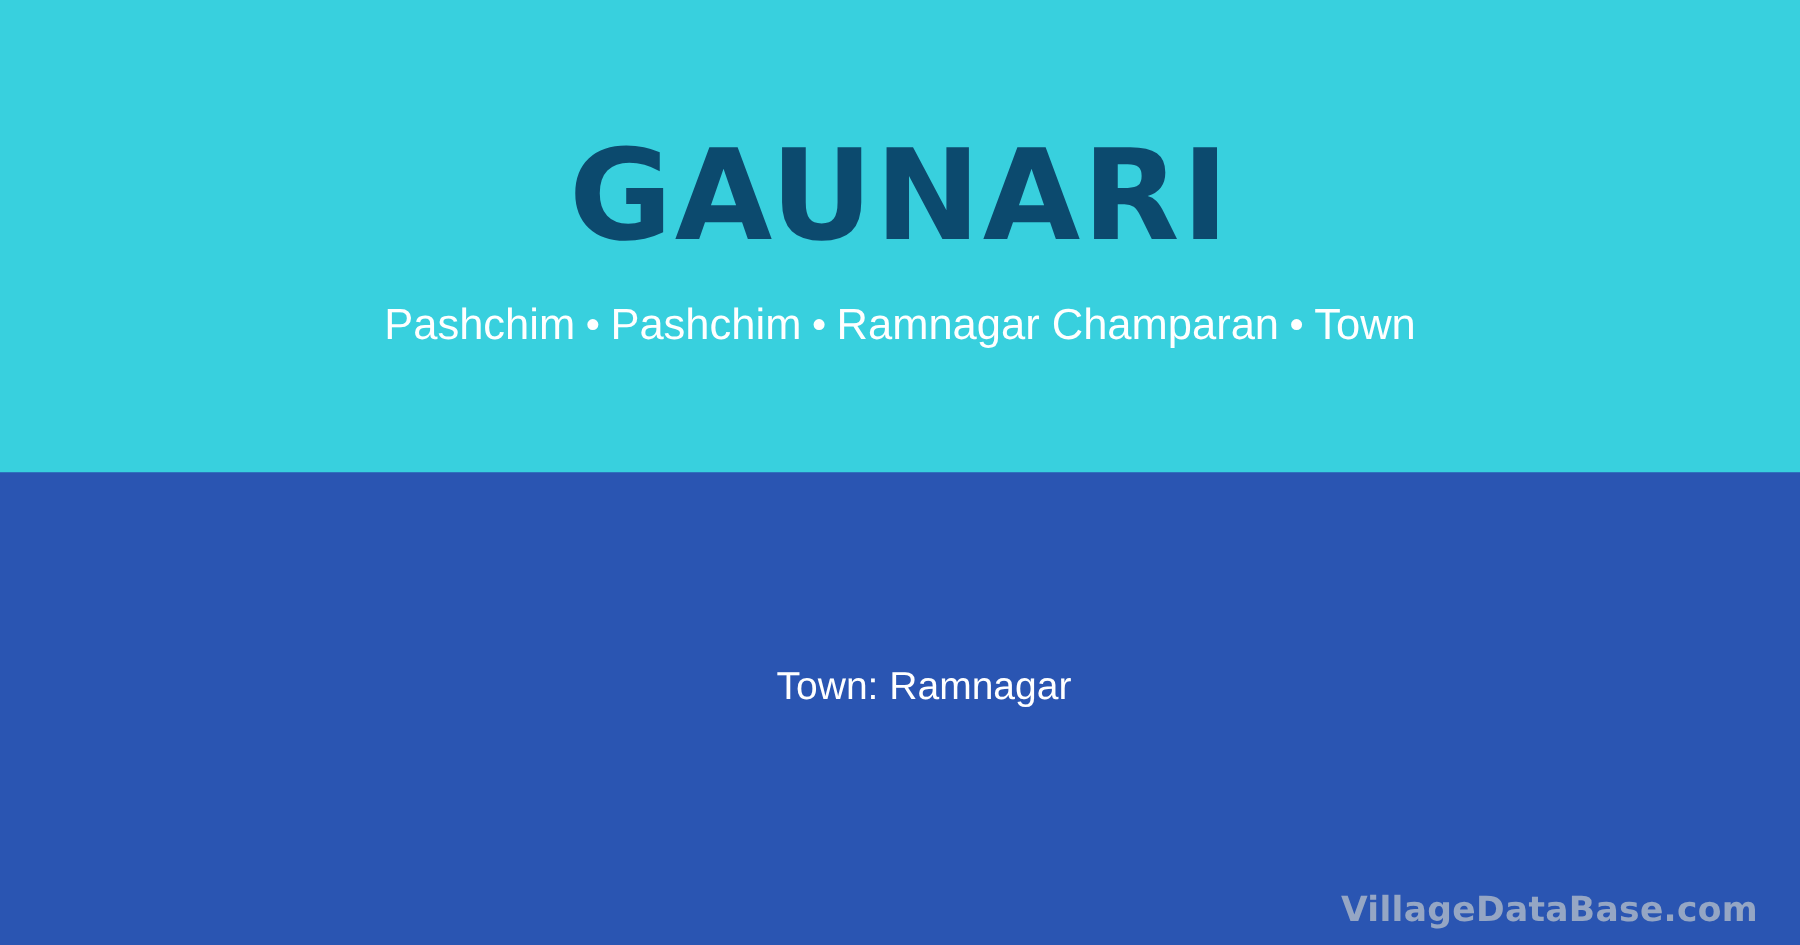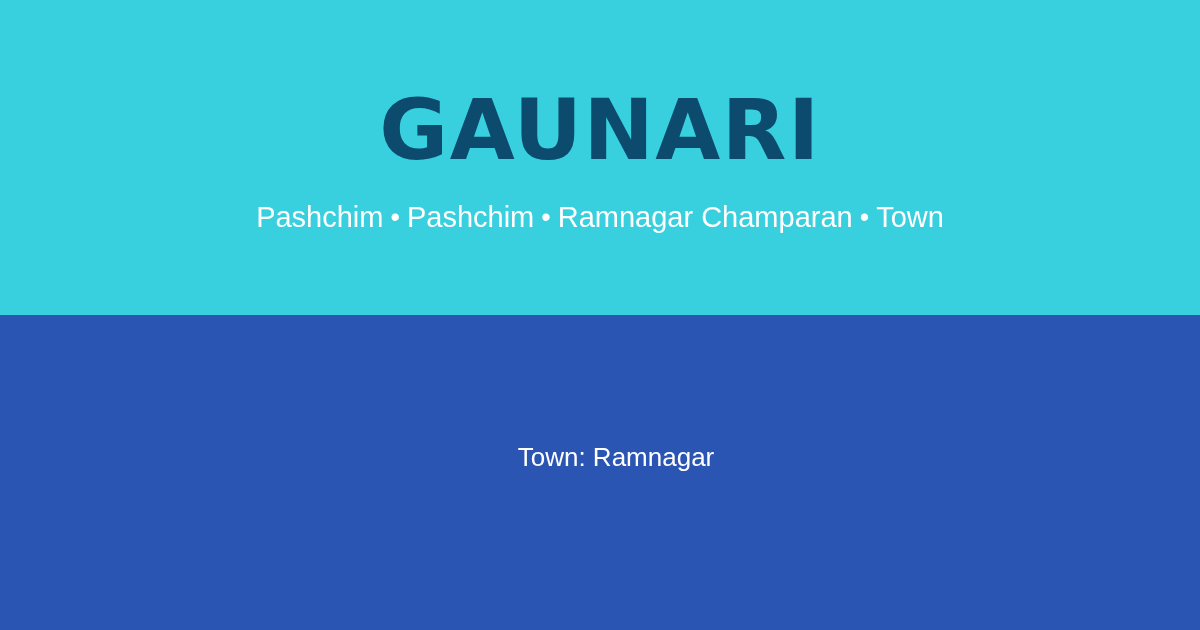--- a/index.html
+++ b/index.html
@@ -113,15 +113,16 @@
     <h1 class="hero-title">GAUNARI</h1>
 
     <p class="hero-subtitle">
       <span>Pashchim</span><span class="sep">•</span><span>Pashchim</span><span class="sep">•</span><span>Ramnagar Champaran</span><span class="sep">•</span><span>Town</span>
     </p>
   </header>
 
   <main class="body-band">
     <p class="detail-line">Town: Ramnagar</p>
 
+    <div class="watermark">VillageDataBase.com</div>
   </main>
 
 </div>
 
 </body></html>

